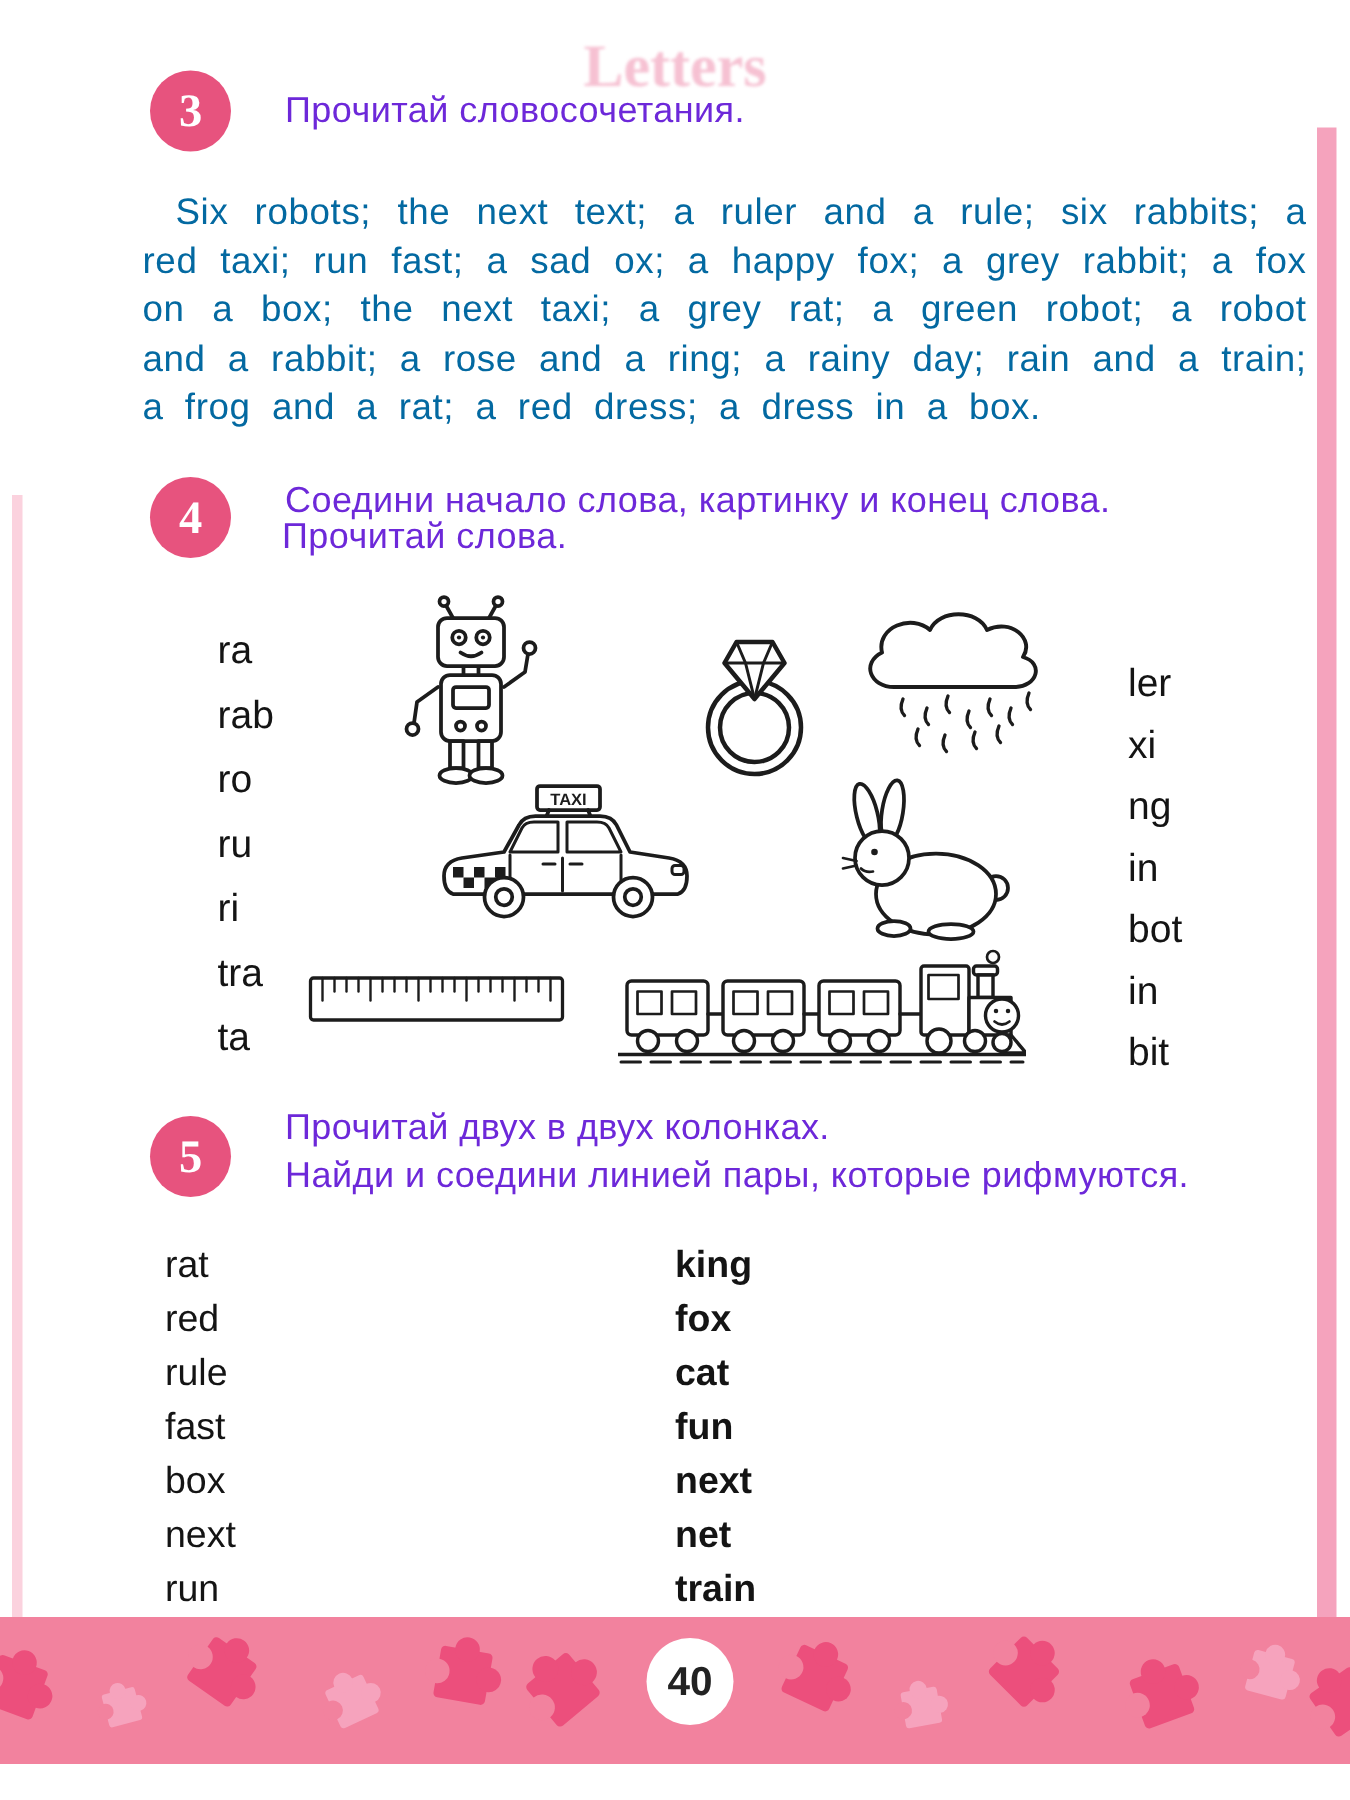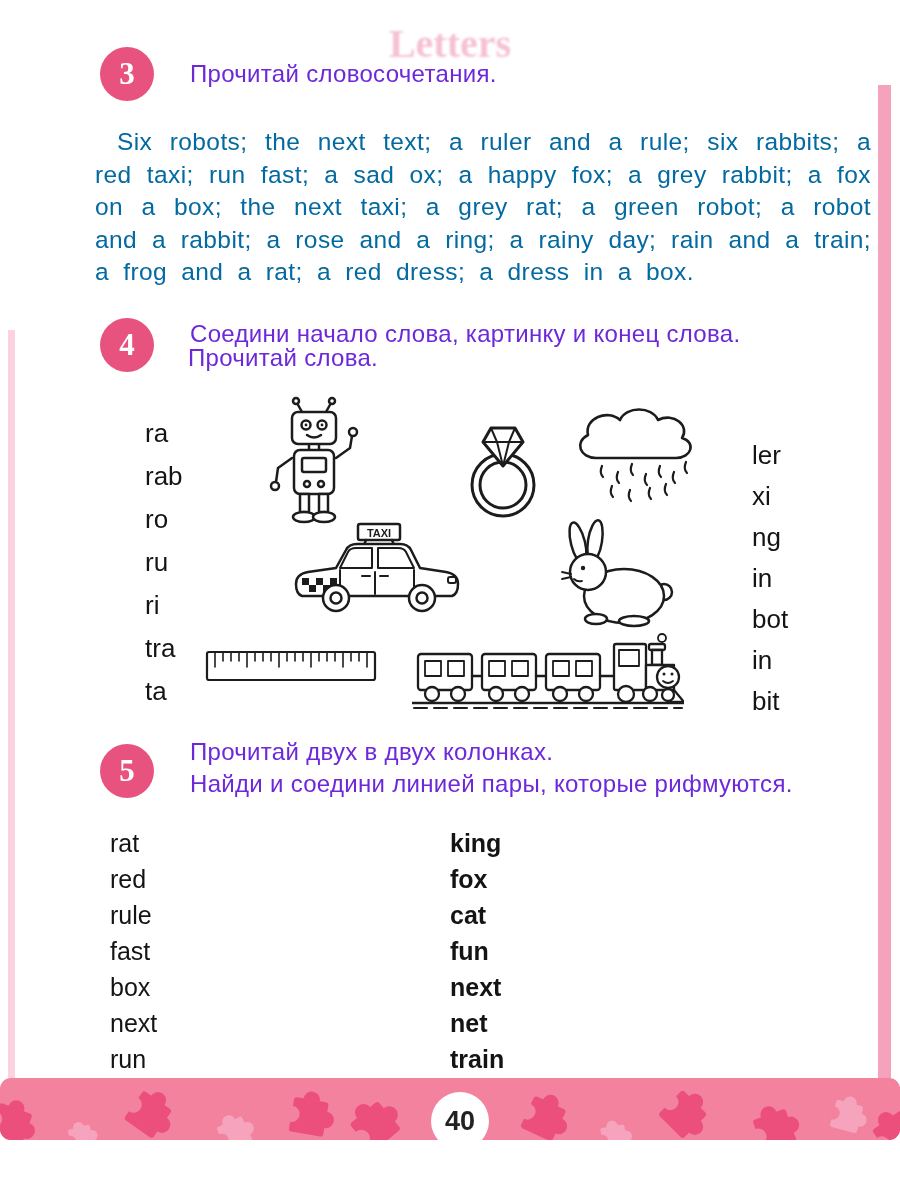--- a/index.html
+++ b/index.html
@@ -26,21 +26,21 @@
     letter-spacing:.4px;word-spacing:7px;color:#0369a1;
   }
   .wordcol{position:absolute;display:flex;flex-direction:column;color:#141414;}
   .starts{left:145px;top:419px;font-size:26px;line-height:29px;gap:14px;}
   .ends{left:752px;top:441px;font-size:26px;line-height:29px;gap:12px;}
   .ex5col{font-size:25px;line-height:30px;gap:6px;}
   .ex5L{left:110px;top:828px;}
   .ex5R{left:450px;top:828px;font-weight:bold;}
   .pic{position:absolute;}
   .pic svg{display:block;}
-  .banner{position:absolute;left:0;top:1078px;width:900px;height:62px;background:#f2829e;overflow:hidden;border-radius:11px;}
+  .banner{position:absolute;left:0;top:1078px;width:900px;height:98px;background:#f2829e;overflow:hidden;}
   .pz{position:absolute;}
   .page-circle{
     position:absolute;left:431px;top:14px;width:58px;height:58px;background:#fff;border-radius:50%;
     display:flex;align-items:center;justify-content:center;font-weight:bold;font-size:27px;color:#222;z-index:3;
   }
 </style>
 </head>
 <body>
 
 <div class="ghost-title">Letters</div>

